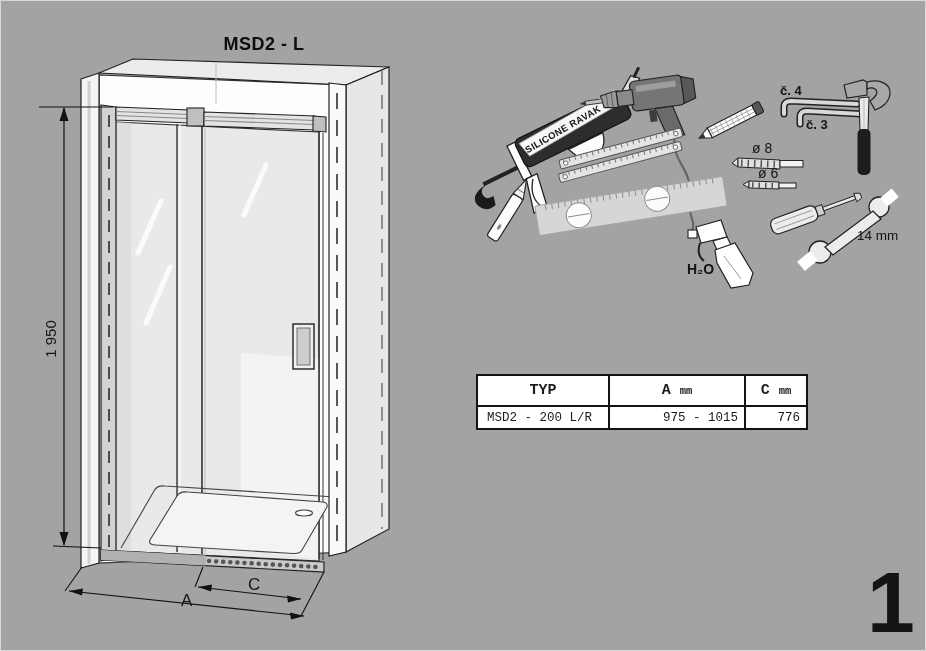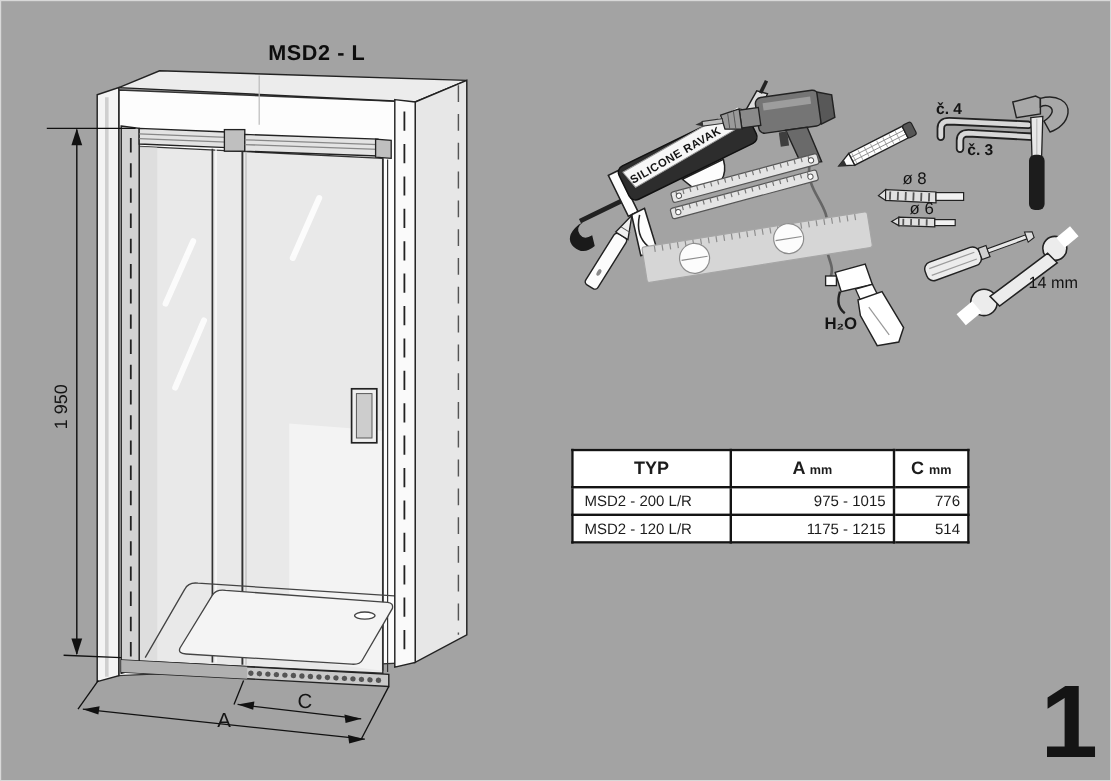--- a/index.html
+++ b/index.html
@@ -7,21 +7,21 @@
         border:1px solid #d8d8d8;box-sizing:border-box;overflow:hidden;
         font-family:"Liberation Sans",sans-serif;color:#111;}
   #title{position:absolute;left:185px;top:33px;width:156px;text-align:center;
          font-size:18px;font-weight:bold;letter-spacing:.5px;color:#0d0d0d;}
   svg text{font-family:"Liberation Sans",sans-serif;fill:#141414;}
   #drawing,#tools{position:absolute;left:0;top:0;}
   
   #spec-table{position:absolute;left:475px;top:373px;border-collapse:collapse;
               background:#fff;}
   #spec-table th,#spec-table td{border:2px solid #141414;padding:0 6px;
-              color:#1c1c1c;white-space:nowrap;}
+              color:#1c1c1c;white-space:nowrap;font-family:Liberation Mono, monospace;}
   #spec-table th{height:29px;font-weight:bold;font-size:15px;}
   #spec-table td{height:21px;font-size:12.5px;text-align:right;}
   #spec-table td.typ{text-align:left;padding-left:9px;width:115px;}
   #spec-table td.amm{width:122px;}
   #spec-table td.cmm{width:48px;}
   #spec-table .unit{font-size:10.5px;font-weight:bold;}
   #page-number{position:absolute;left:860px;top:561px;width:60px;text-align:center;
          font-size:86px;line-height:0.95;font-weight:bold;color:#141414;}
 </style>
 </head>
@@ -256,23 +256,18 @@
         <tr>
       <th><span>TYP</span></th>
       <th><span>A</span> <span class="unit">mm</span></th>
       <th><span>C</span> <span class="unit">mm</span></th>
     </tr>
     <tr>
       <td class="typ">MSD2 - 200 L/R</td>
       <td class="amm">975 - 1015</td>
       <td class="cmm">776</td>
     </tr>
-    <tr>
-      <td class="typ">MSD2 - 120 L/R</td>
-      <td class="amm">1175 - 1215</td>
-      <td class="cmm">514</td>
-    </tr>
   </tbody>
     </table>
 
   <div id="page-number">1</div>
 
 </div>
 
 </body></html>

